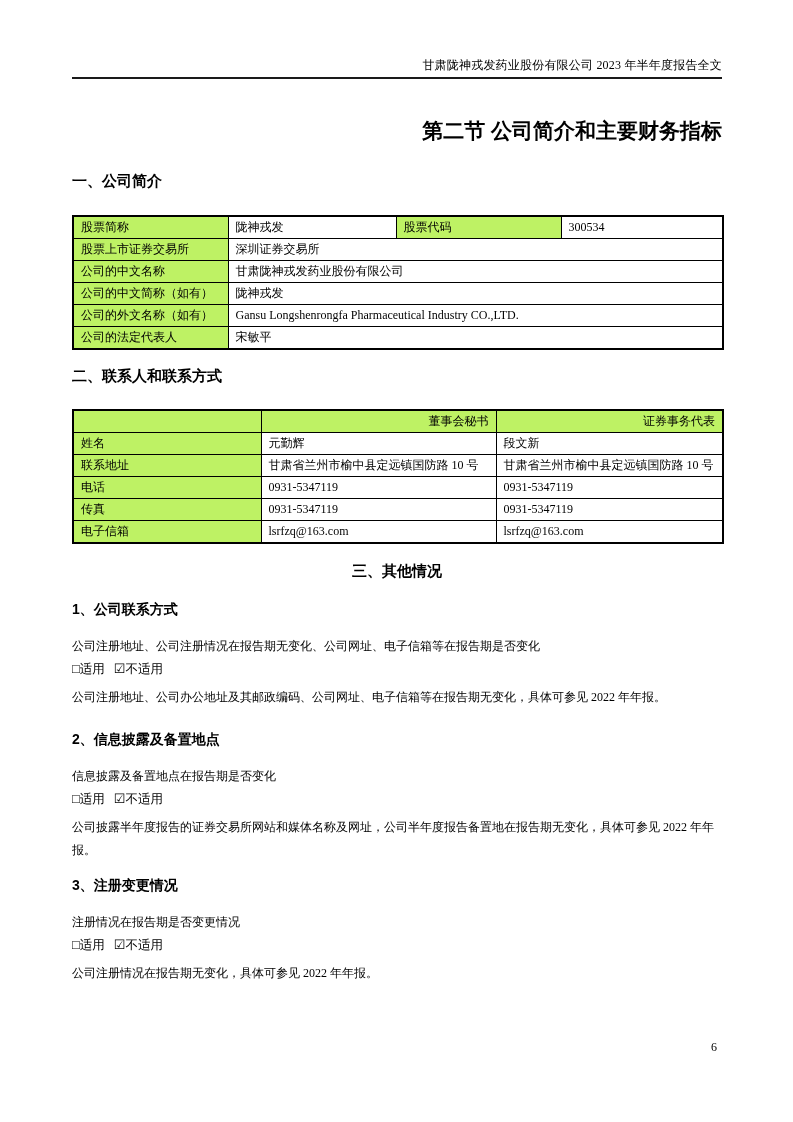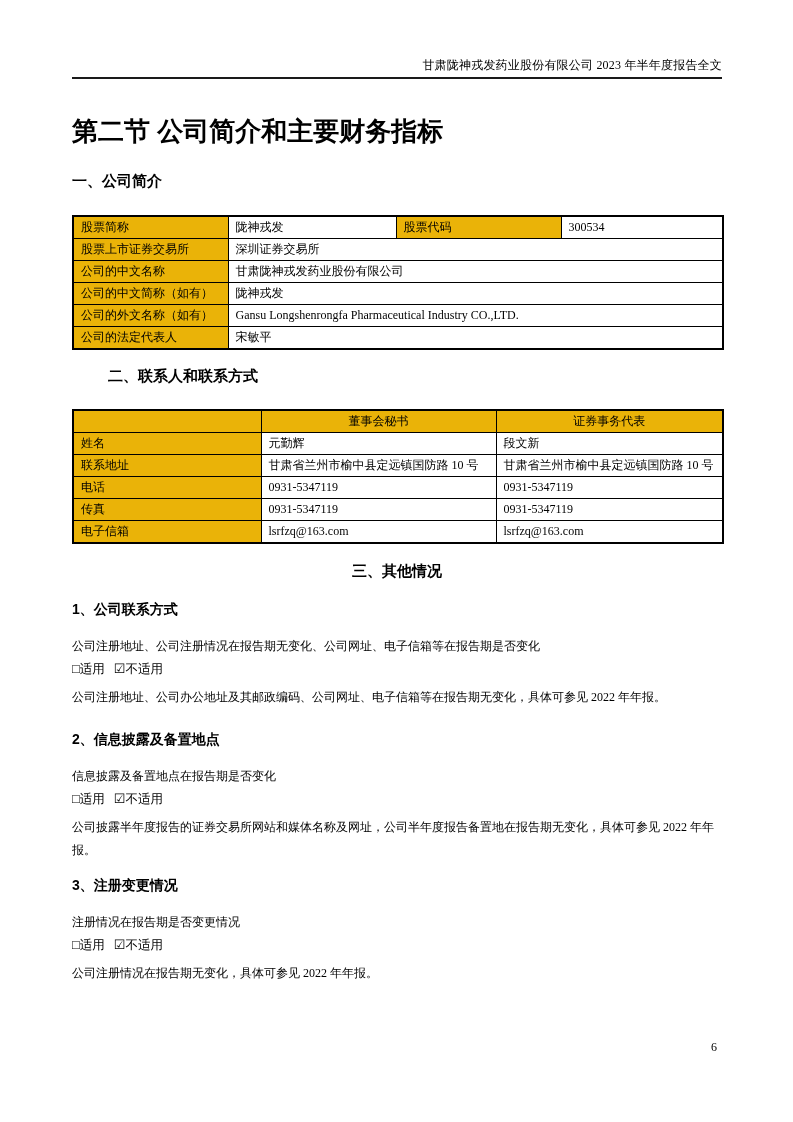--- a/index.html
+++ b/index.html
@@ -23,23 +23,23 @@
     padding-top: 57px;
     text-align: right;
     font-size: 12px;
     letter-spacing: 0.2px;
     padding-bottom: 3px;
     border-bottom: 2px solid #1a1a1a;
   }
   .doc-title {
     margin: 39px 0 0 0;
     font-family: "Liberation Sans", "DejaVu Sans", sans-serif;
-    font-size: 26px;
+    font-size: 21px;
     font-weight: bold;
-    text-align: left;
+    text-align: right;
     line-height: 26px;
   }
   .sec-heading {
     margin: 0;
     margin-top: 28px;
     font-family: "Liberation Sans", "DejaVu Sans", sans-serif;
     font-size: 15px;
     font-weight: bold;
     line-height: 18px;
   }
@@ -61,25 +61,25 @@
     border: 1px solid #000;
     padding: 3px 7px;
     font-size: 12px;
     line-height: 15px;
     font-weight: normal;
     text-align: left;
     vertical-align: middle;
     overflow: hidden;
     white-space: nowrap;
   }
-  table.doc-table .shaded { background: #eab308; margin-left: 36px; }
-  table.doc-table th.center { text-align: center; }
+  table.doc-table .shaded { background: #bef264; margin-left: 36px; }
+  table.doc-table th.center { text-align: right; }
   .t1 { margin-top: 25px; }
   .t2 { margin-top: 24px; }
-  .mt-contacts { margin-top: 17px; margin-left: 36px; }
+  .mt-contacts { margin-top: 17px; }
   .mt-other { margin-top: 18px; text-align: center; }
   .body-line {
     margin-top: 21px;
     font-size: 12px;
     line-height: 16px;
   }
   .check-line {
     margin-top: 7px;
     font-size: 12.5px;
     line-height: 16px;

